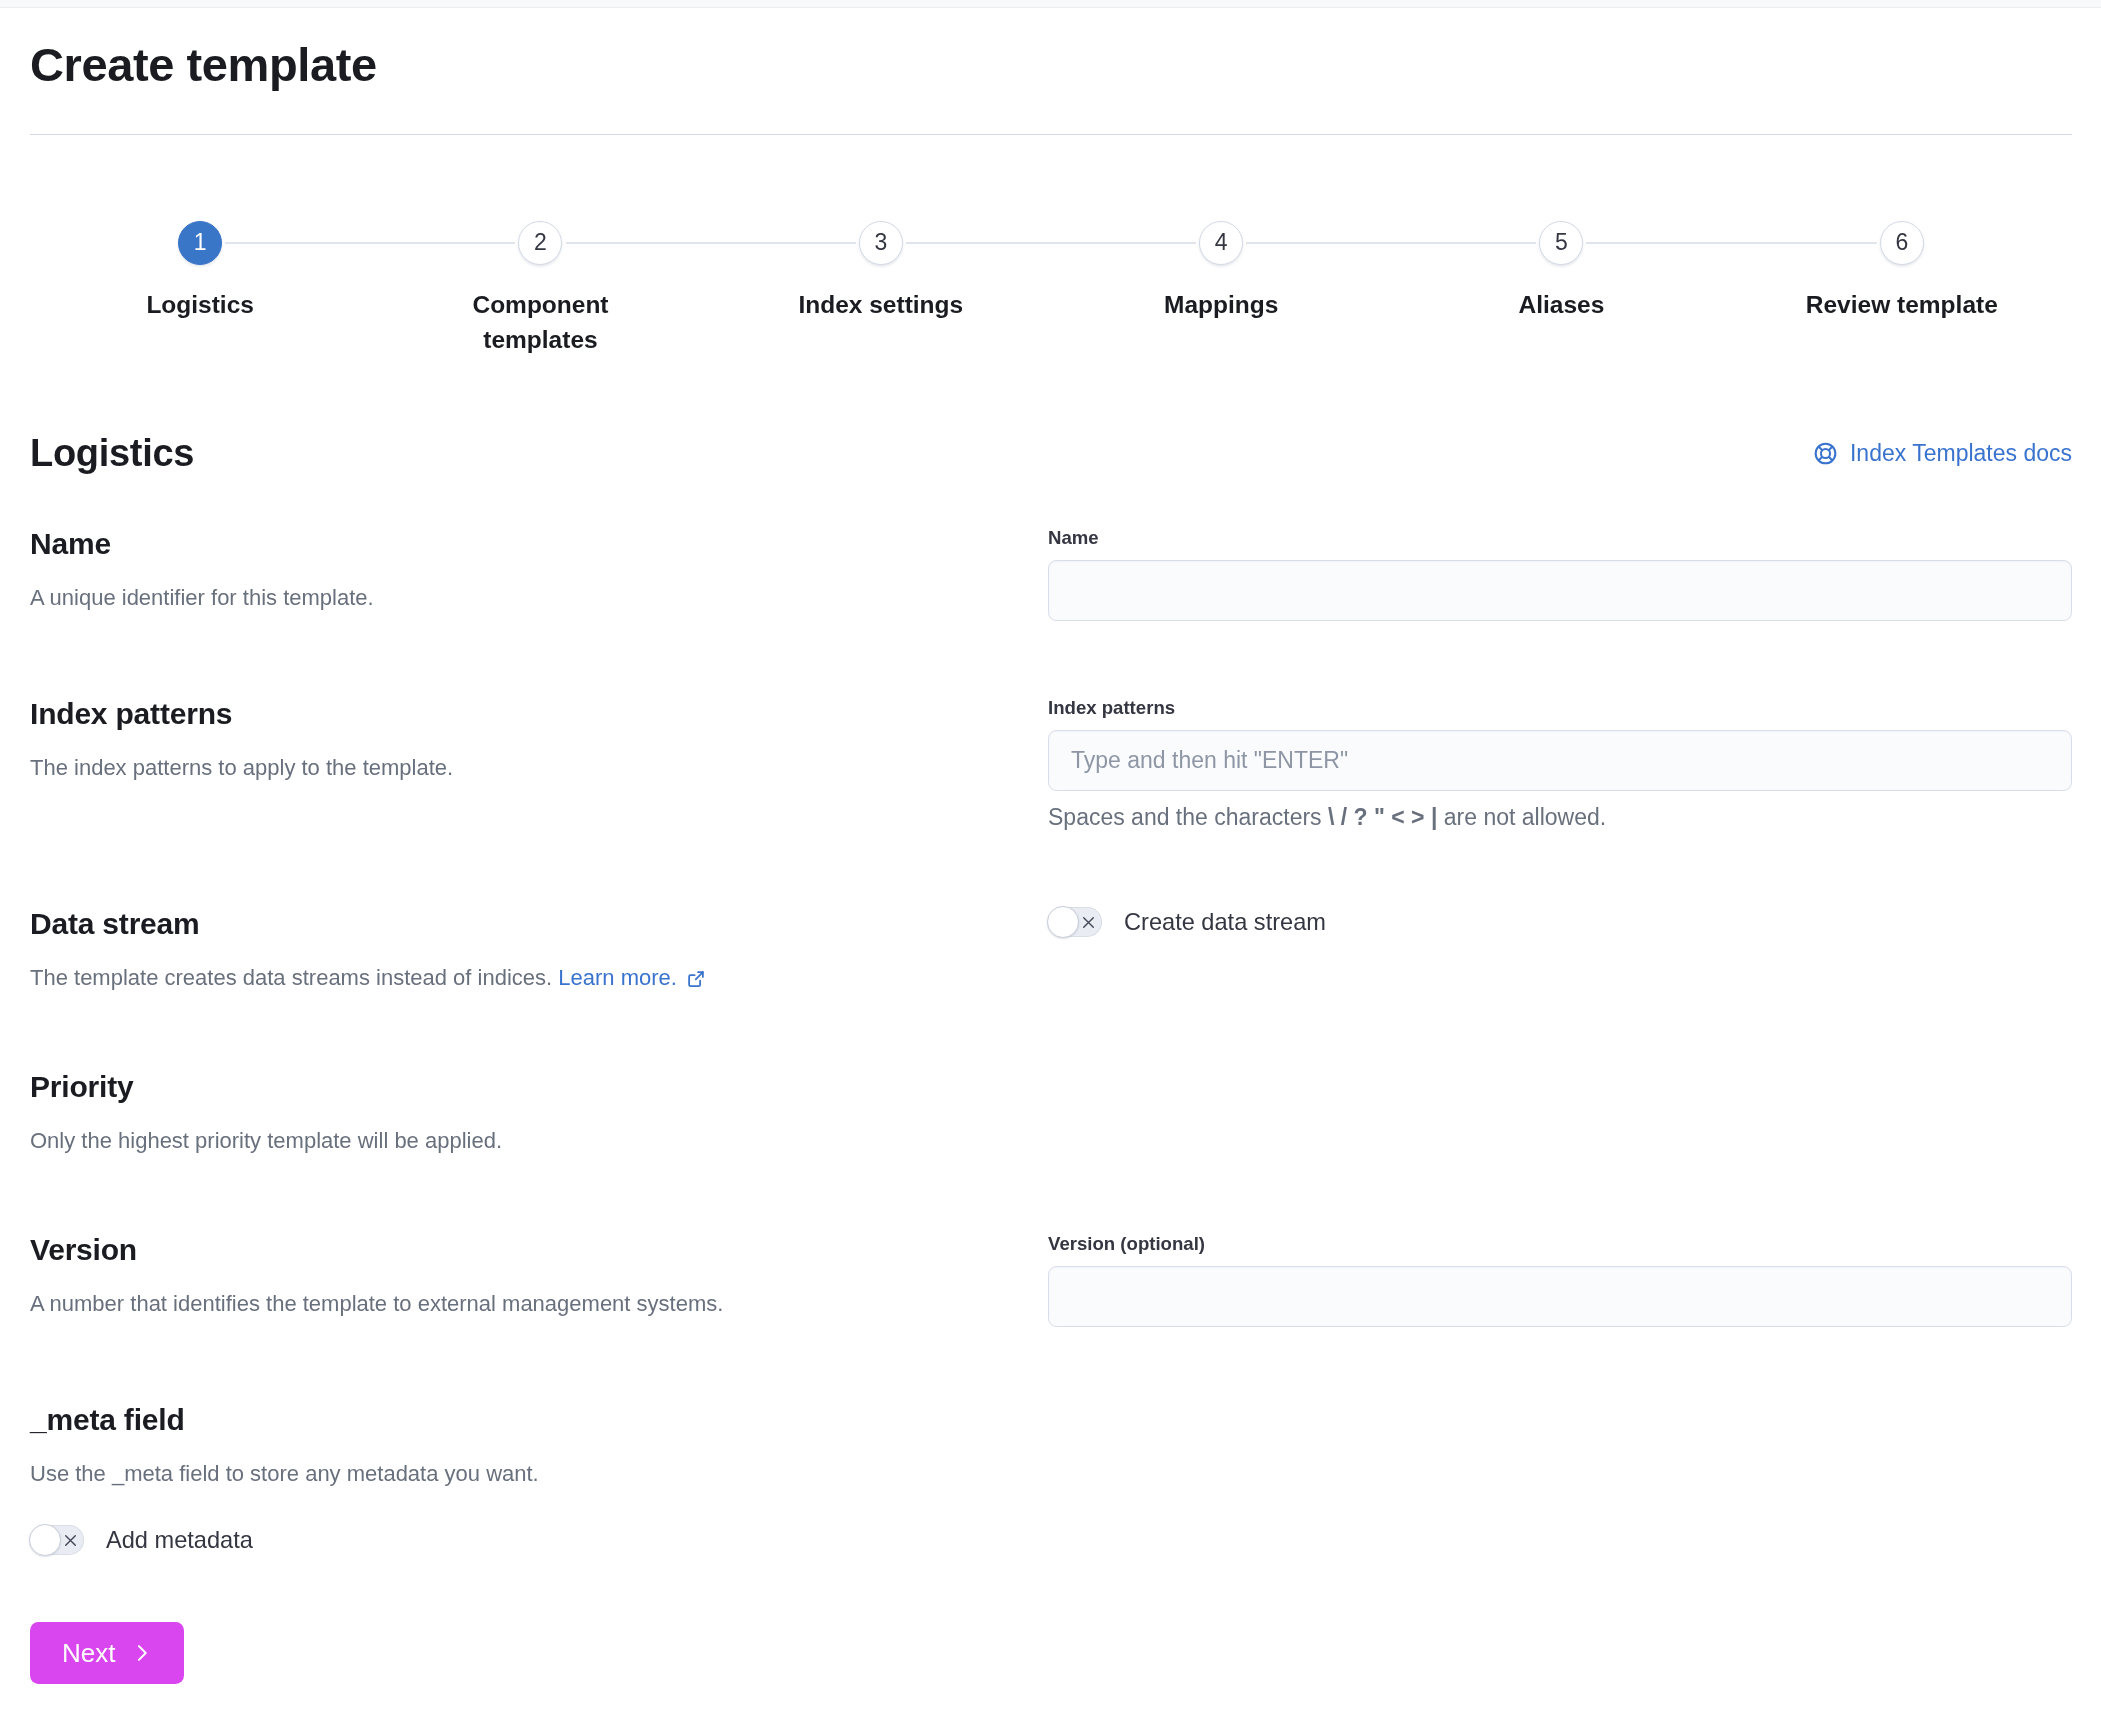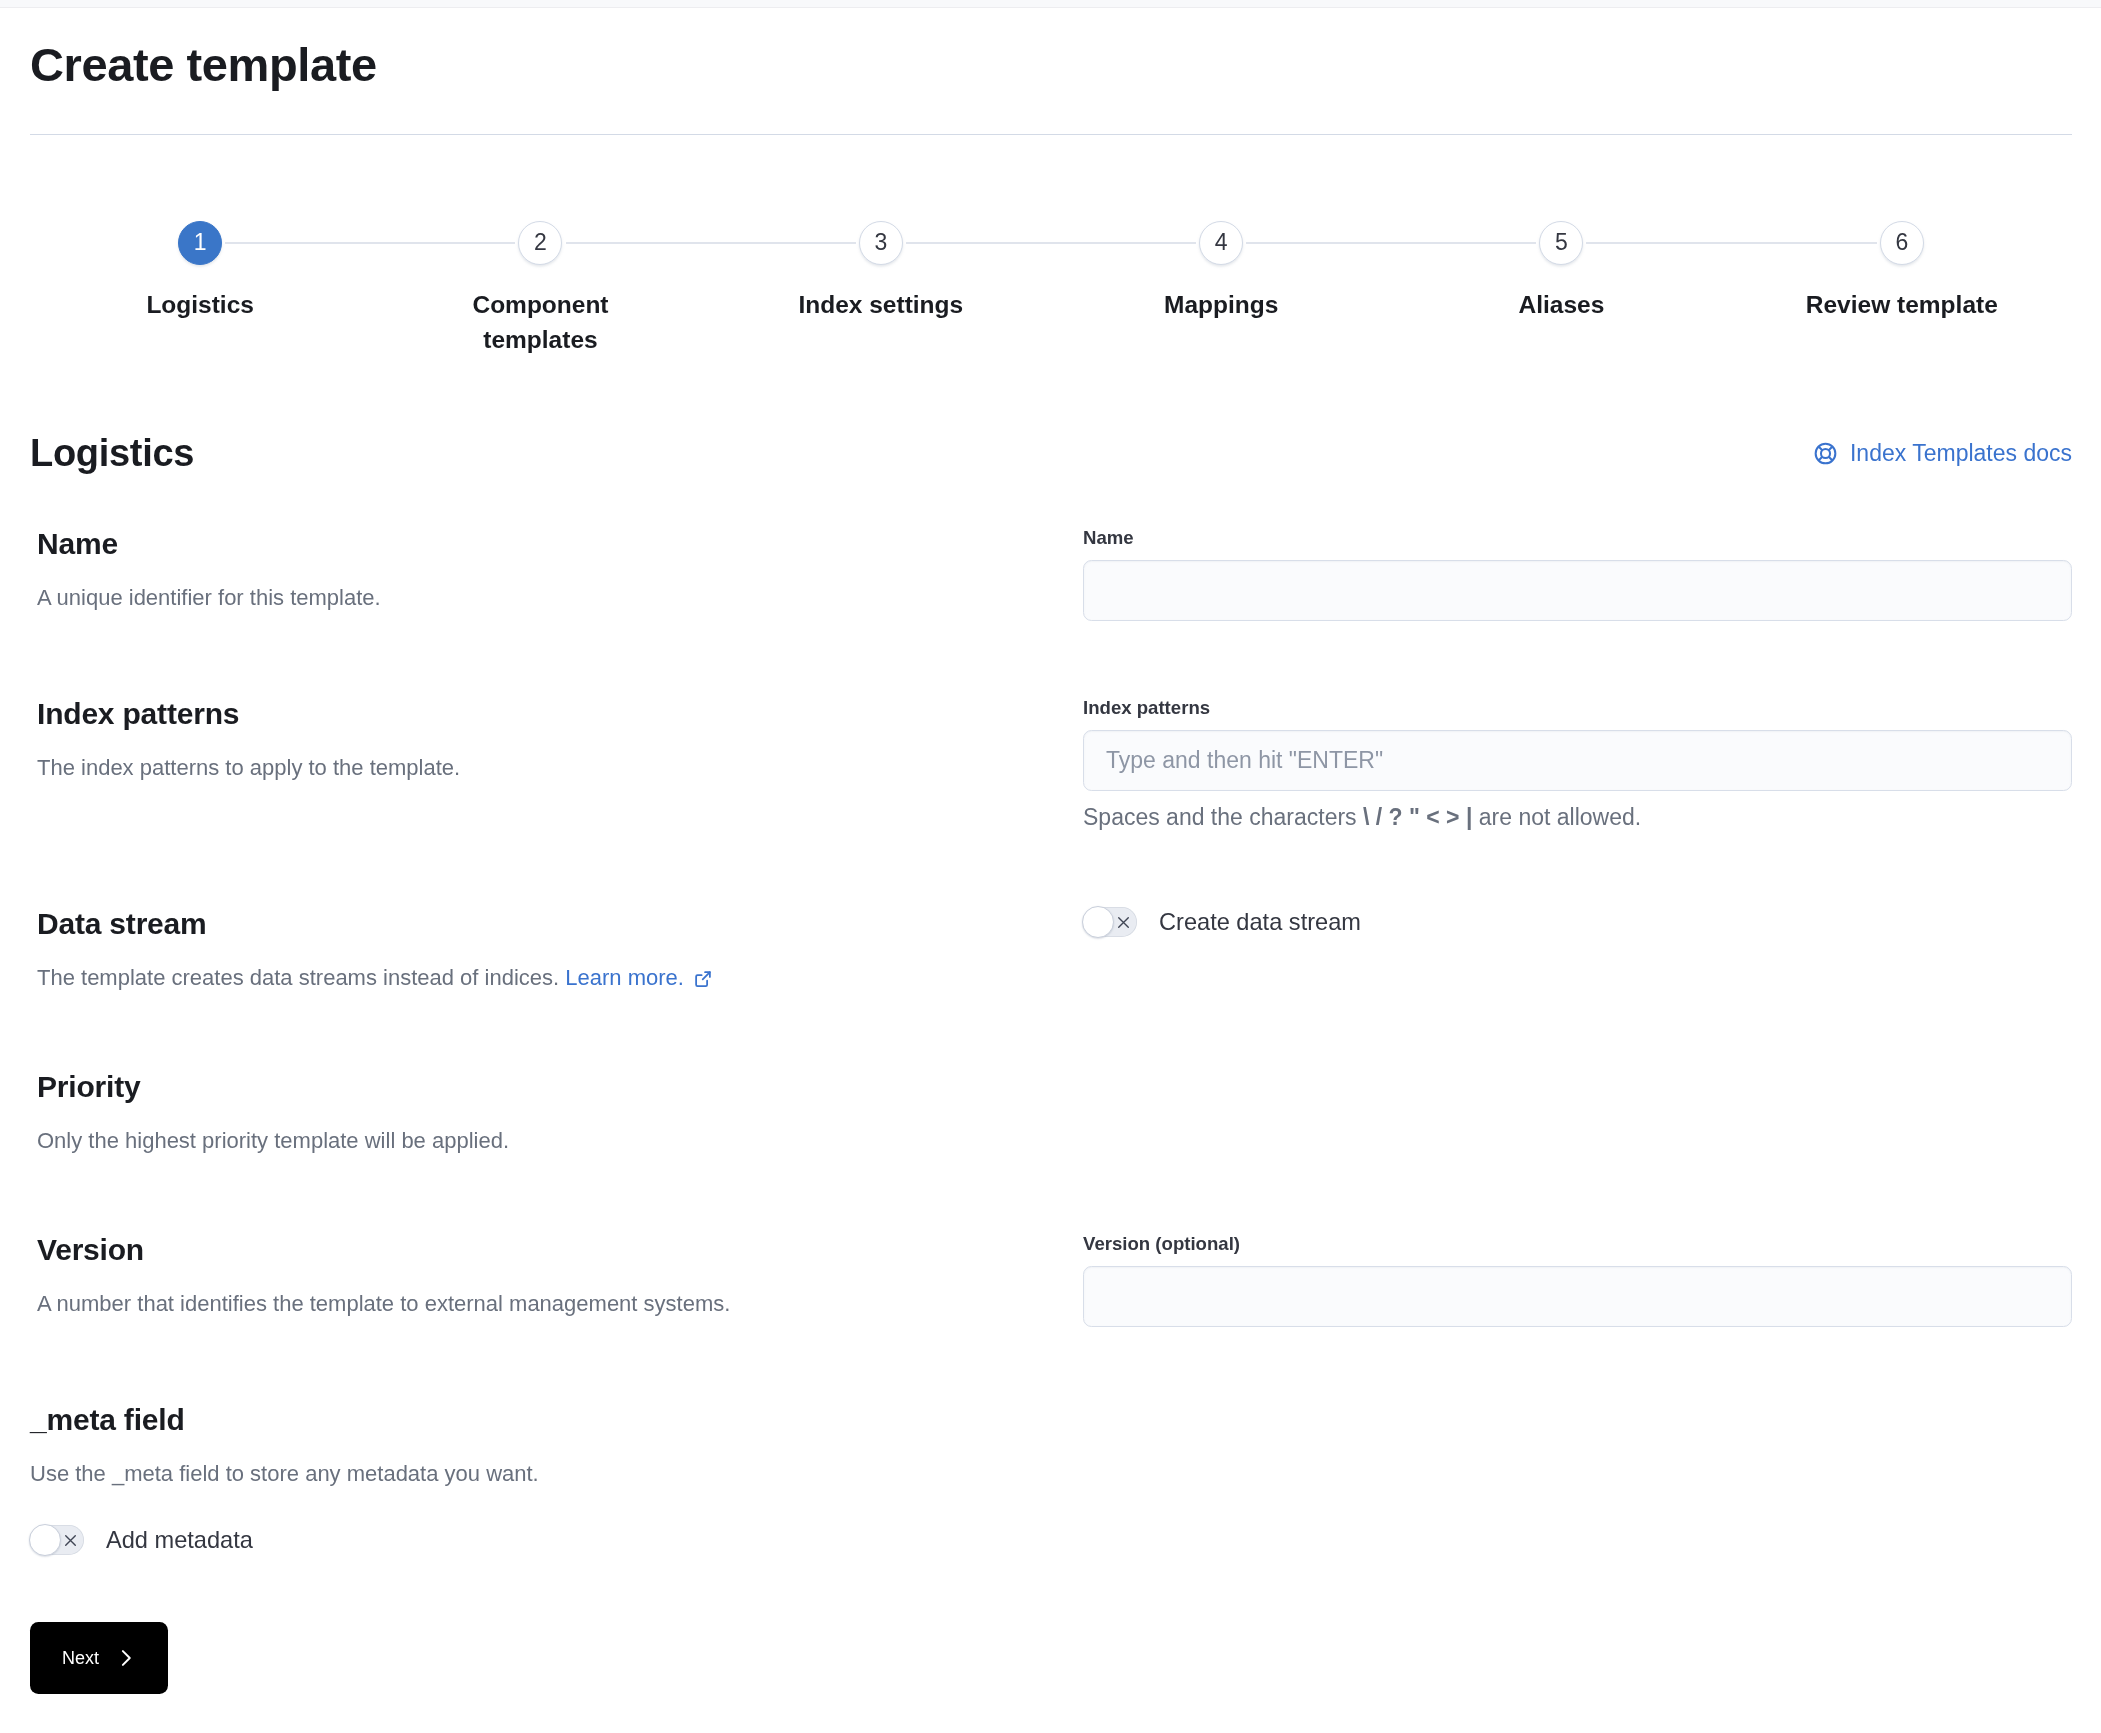--- a/index.html
+++ b/index.html
@@ -51,21 +51,21 @@
   
   .section-header { display:flex; align-items:center; justify-content:space-between; margin-bottom:52px; }
   .section-title { font-size:38px; font-weight:700; letter-spacing:-0.3px; }
   .docs-link {
     display:inline-flex; align-items:center; gap:11.8px;
     color:#3a73ce; font-size:23px; font-weight:500; text-decoration:none; cursor:pointer;
   }
   .docs-link svg { display:block; }
 
   
-  .row { display:grid; grid-template-columns:928px 1fr; column-gap:118px; margin-bottom:76px;margin-left:7px; }
+  .row { display:grid; grid-template-columns:928px 1fr; column-gap:90px; margin-bottom:76px; }
   .row-heading { font-size:30px; font-weight:700; color:#1a1c21; margin-bottom:20px; letter-spacing:-0.2px; }
   .row-desc { font-size:22px; color:#69707d; line-height:1.5; }
   .row-desc a { color:#3a73ce; text-decoration:none; cursor:pointer; }
   .inline-link { display:inline-flex; align-items:center; gap:8.4px; color:#3a73ce; }
   .inline-link svg { display:inline-block; vertical-align:middle; }
 
   .field-label { font-size:18.6px; font-weight:700; color:#343741; margin-bottom:11px; }
   .text-input {
     width:100%; height:61px;
     background:#fafbfd;
@@ -98,25 +98,25 @@
   .toggle-label { font-size:23.6px; color:#343741; cursor:pointer; }
 
   
   .meta-section .row-heading { margin-bottom:20px; }
   .meta-section .toggle-row { margin-top:35px; }
 
   
   .next-button {
     margin-top:67px;
     display:inline-flex; align-items:center; gap:17px;
-    height:72px; padding:0 32px;
-    background:#000000; color:#fff;
+    height:62px; padding:0 32px;
+    background:#d946ef; color:#fff;
     border:none; border-radius:8.4px;
     font-family:"Liberation Sans", sans-serif;
-    font-size:18px; font-weight:500;
+    font-size:26px; font-weight:500;
     cursor:pointer;
   }
   .next-button svg { display:block; }
 </style>
 </head>
 <body>
 
 <div class="top-strip"></div>
 
 <div class="page">

